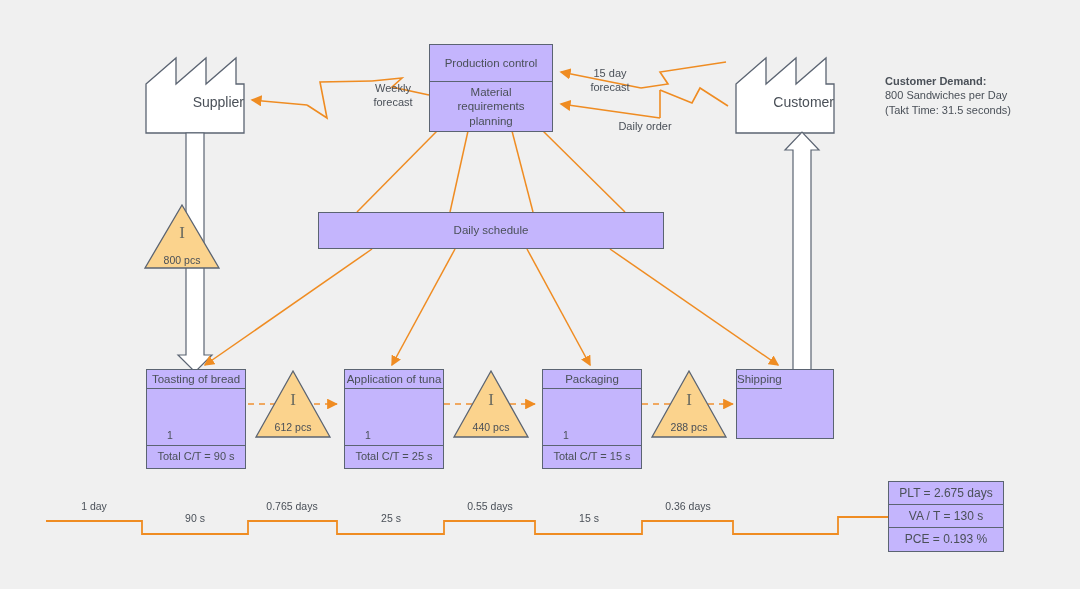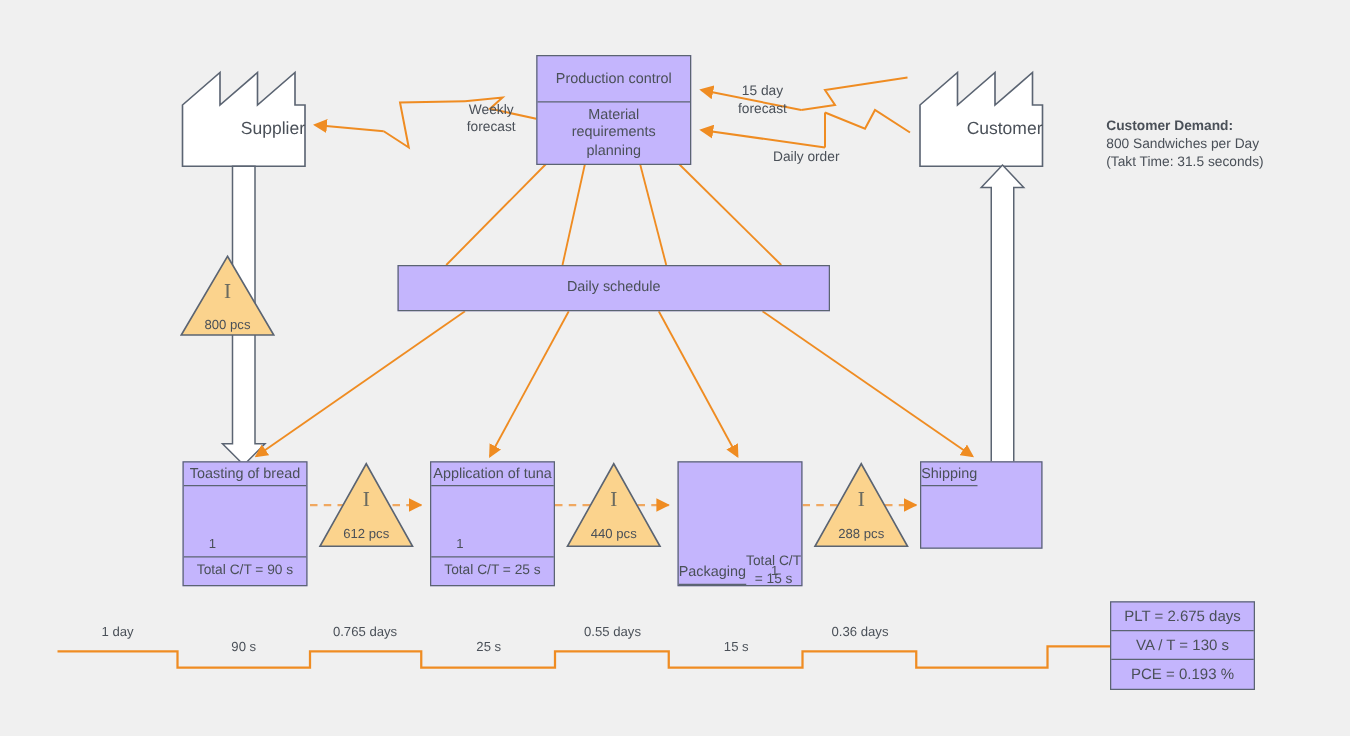--- a/index.html
+++ b/index.html
@@ -109,21 +109,21 @@
     color: #4a5058;
   }
 
   
   .freetext {
     position: absolute;
     font-size: 11px;
     color: #4a5058;
     line-height: 1.3;
   }
-  .demand-title { font-weight: bold; margin-top: 20px; }
+  .demand-title { font-weight: bold; }
 
   
   .tl-label {
     position: absolute;
     font-size: 10.5px;
     color: #4a5058;
     text-align: center;
     white-space: nowrap;
   }
 
@@ -285,21 +285,21 @@
     <div class="box-row proc-title divider-bottom">Application of tuna</div>
     <div class="box-row proc-mid divider-bottom">
       <div class="proc-ops">
         <span style="display:inline-block; width:11px;"></span>
         <span>1</span>
       </div>
     </div>
     <div class="box-row proc-ct">Total C/T = 25 s</div>
   </div>
 
-  <div class="node box" style="left:542px; top:369px; width:100px; height:100px; display:flex; align-items:flex-end;">
+  <div class="node box" style="left:542px; top:369px; width:100px; height:100px; display:flex; flex-direction:column;">
     <div class="box-row proc-title divider-bottom">Packaging</div>
     <div class="box-row proc-mid divider-bottom">
       <div class="proc-ops">
         <span style="display:inline-block; width:11px;"></span>
         <span>1</span>
       </div>
     </div>
     <div class="box-row proc-ct">Total C/T = 15 s</div>
   </div>
 

